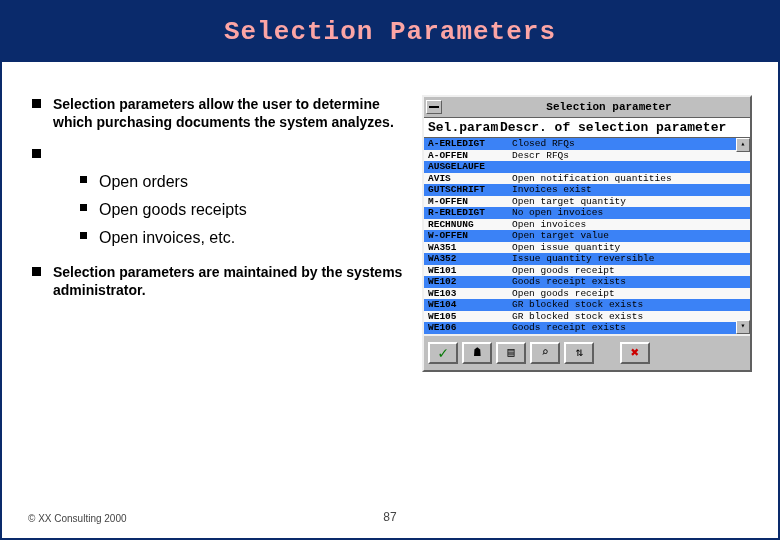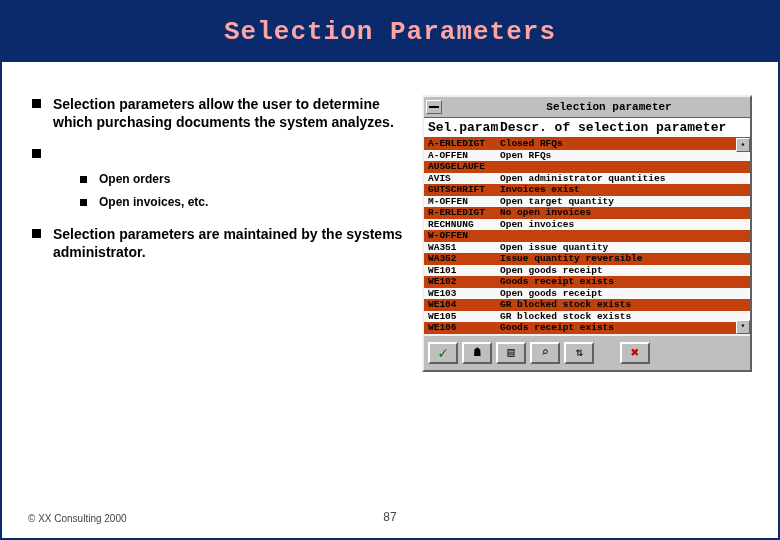--- a/index.html
+++ b/index.html
@@ -49,21 +49,21 @@
   .sub-list { margin: 8px 0 14px 48px; }
   .sub-item { display: flex; margin-bottom: 7px; }
   .sub-sq {
     width: 7px;
     height: 7px;
     background: #000;
     flex-shrink: 0;
     margin-top: 4px;
     margin-right: 12px;
   }
-  .sub-text { font-weight: bold; font-size: 12px; }
+  .sub-text { font-weight: normal; font-size: 16px; }
   .right-col {
     width: 330px;
     position: relative;
   }
   .sap-window {
     background: #bfbfbf;
     border-top: 2px solid #efefef;
     border-left: 2px solid #efefef;
     border-right: 2px solid #606060;
     border-bottom: 2px solid #606060;
@@ -119,36 +119,37 @@
     border-top: 1px solid #606060;
     max-height: 220px;
     overflow: hidden;
     position: relative;
   }
   .sap-row {
     display: flex;
     height: 11.5px;
     line-height: 11.5px;
     font-size: 9.5px;
-    background: #c2410c;
+    background: #3b82f6;
   }
   .sap-row:nth-child(even) { background: #f8f8f8; }
   .sap-row .cell-param {
     width: 72px;
     padding-left: 4px;
     font-weight: bold;
     white-space: nowrap;
     overflow: hidden;
   }
   .sap-row .cell-desc {
     flex: 1;
     padding-left: 4px;
-    font-weight: bold;
+    font-weight: normal;
     white-space: nowrap;
     overflow: hidden;
+    margin-left: 12px;
   }
   .sap-toolbar {
     background: #bfbfbf;
     border-top: 2px solid #efefef;
     padding: 6px 4px;
     display: flex;
     gap: 4px;
     justify-content: flex-start;
   }
   .tbtn {
@@ -213,20 +214,24 @@
       <div class="bullet-sq"></div>
     </div>
 
     <div class="sub-list">
       <div class="sub-item">
         <div class="sub-sq"></div>
         <div class="sub-text">Open orders</div>
       </div>
       <div class="sub-item">
         <div class="sub-sq"></div>
+        <div class="sub-text">Open goods receipts</div>
+      </div>
+      <div class="sub-item">
+        <div class="sub-sq"></div>
         <div class="sub-text">Open invoices, etc.</div>
       </div>
     </div>
 
     <div class="bullet-item">
       <div class="bullet-sq"></div>
       <div class="bullet-text">Selection parameters are maintained by the systems administrator.</div>
     </div>
 
   </div>
@@ -243,48 +248,49 @@
       </div>
       <div class="sap-list" id="sap-list">
         <div class="scroll-cap" style="top:0">▴</div>
         <div class="scroll-cap" style="bottom:0">▾</div>
       <div class="sap-row">
             <div class="cell-param">A-ERLEDIGT</div>
             <div class="cell-desc">Closed RFQs</div>
           </div>
           <div class="sap-row">
             <div class="cell-param">A-OFFEN</div>
-            <div class="cell-desc">Open RFQs</div>
+            <div class="cell-desc">Descr RFQs</div>
           </div>
           <div class="sap-row">
             <div class="cell-param">AUSGELAUFE</div>
             <div class="cell-desc"></div>
           </div>
           <div class="sap-row">
             <div class="cell-param">AVIS</div>
-            <div class="cell-desc">Open administrator quantities</div>
+            <div class="cell-desc">Open notification quantities</div>
           </div>
           <div class="sap-row">
             <div class="cell-param">GUTSCHRIFT</div>
             <div class="cell-desc">Invoices exist</div>
           </div>
           <div class="sap-row">
             <div class="cell-param">M-OFFEN</div>
             <div class="cell-desc">Open target quantity</div>
           </div>
           <div class="sap-row">
             <div class="cell-param">R-ERLEDIGT</div>
             <div class="cell-desc">No open invoices</div>
           </div>
           <div class="sap-row">
             <div class="cell-param">RECHNUNG</div>
             <div class="cell-desc">Open invoices</div>
           </div>
           <div class="sap-row">
             <div class="cell-param">W-OFFEN</div>
+            <div class="cell-desc">Open target value</div>
           </div>
           <div class="sap-row">
             <div class="cell-param">WA351</div>
             <div class="cell-desc">Open issue quantity</div>
           </div>
           <div class="sap-row">
             <div class="cell-param">WA352</div>
             <div class="cell-desc">Issue quantity reversible</div>
           </div>
           <div class="sap-row">

